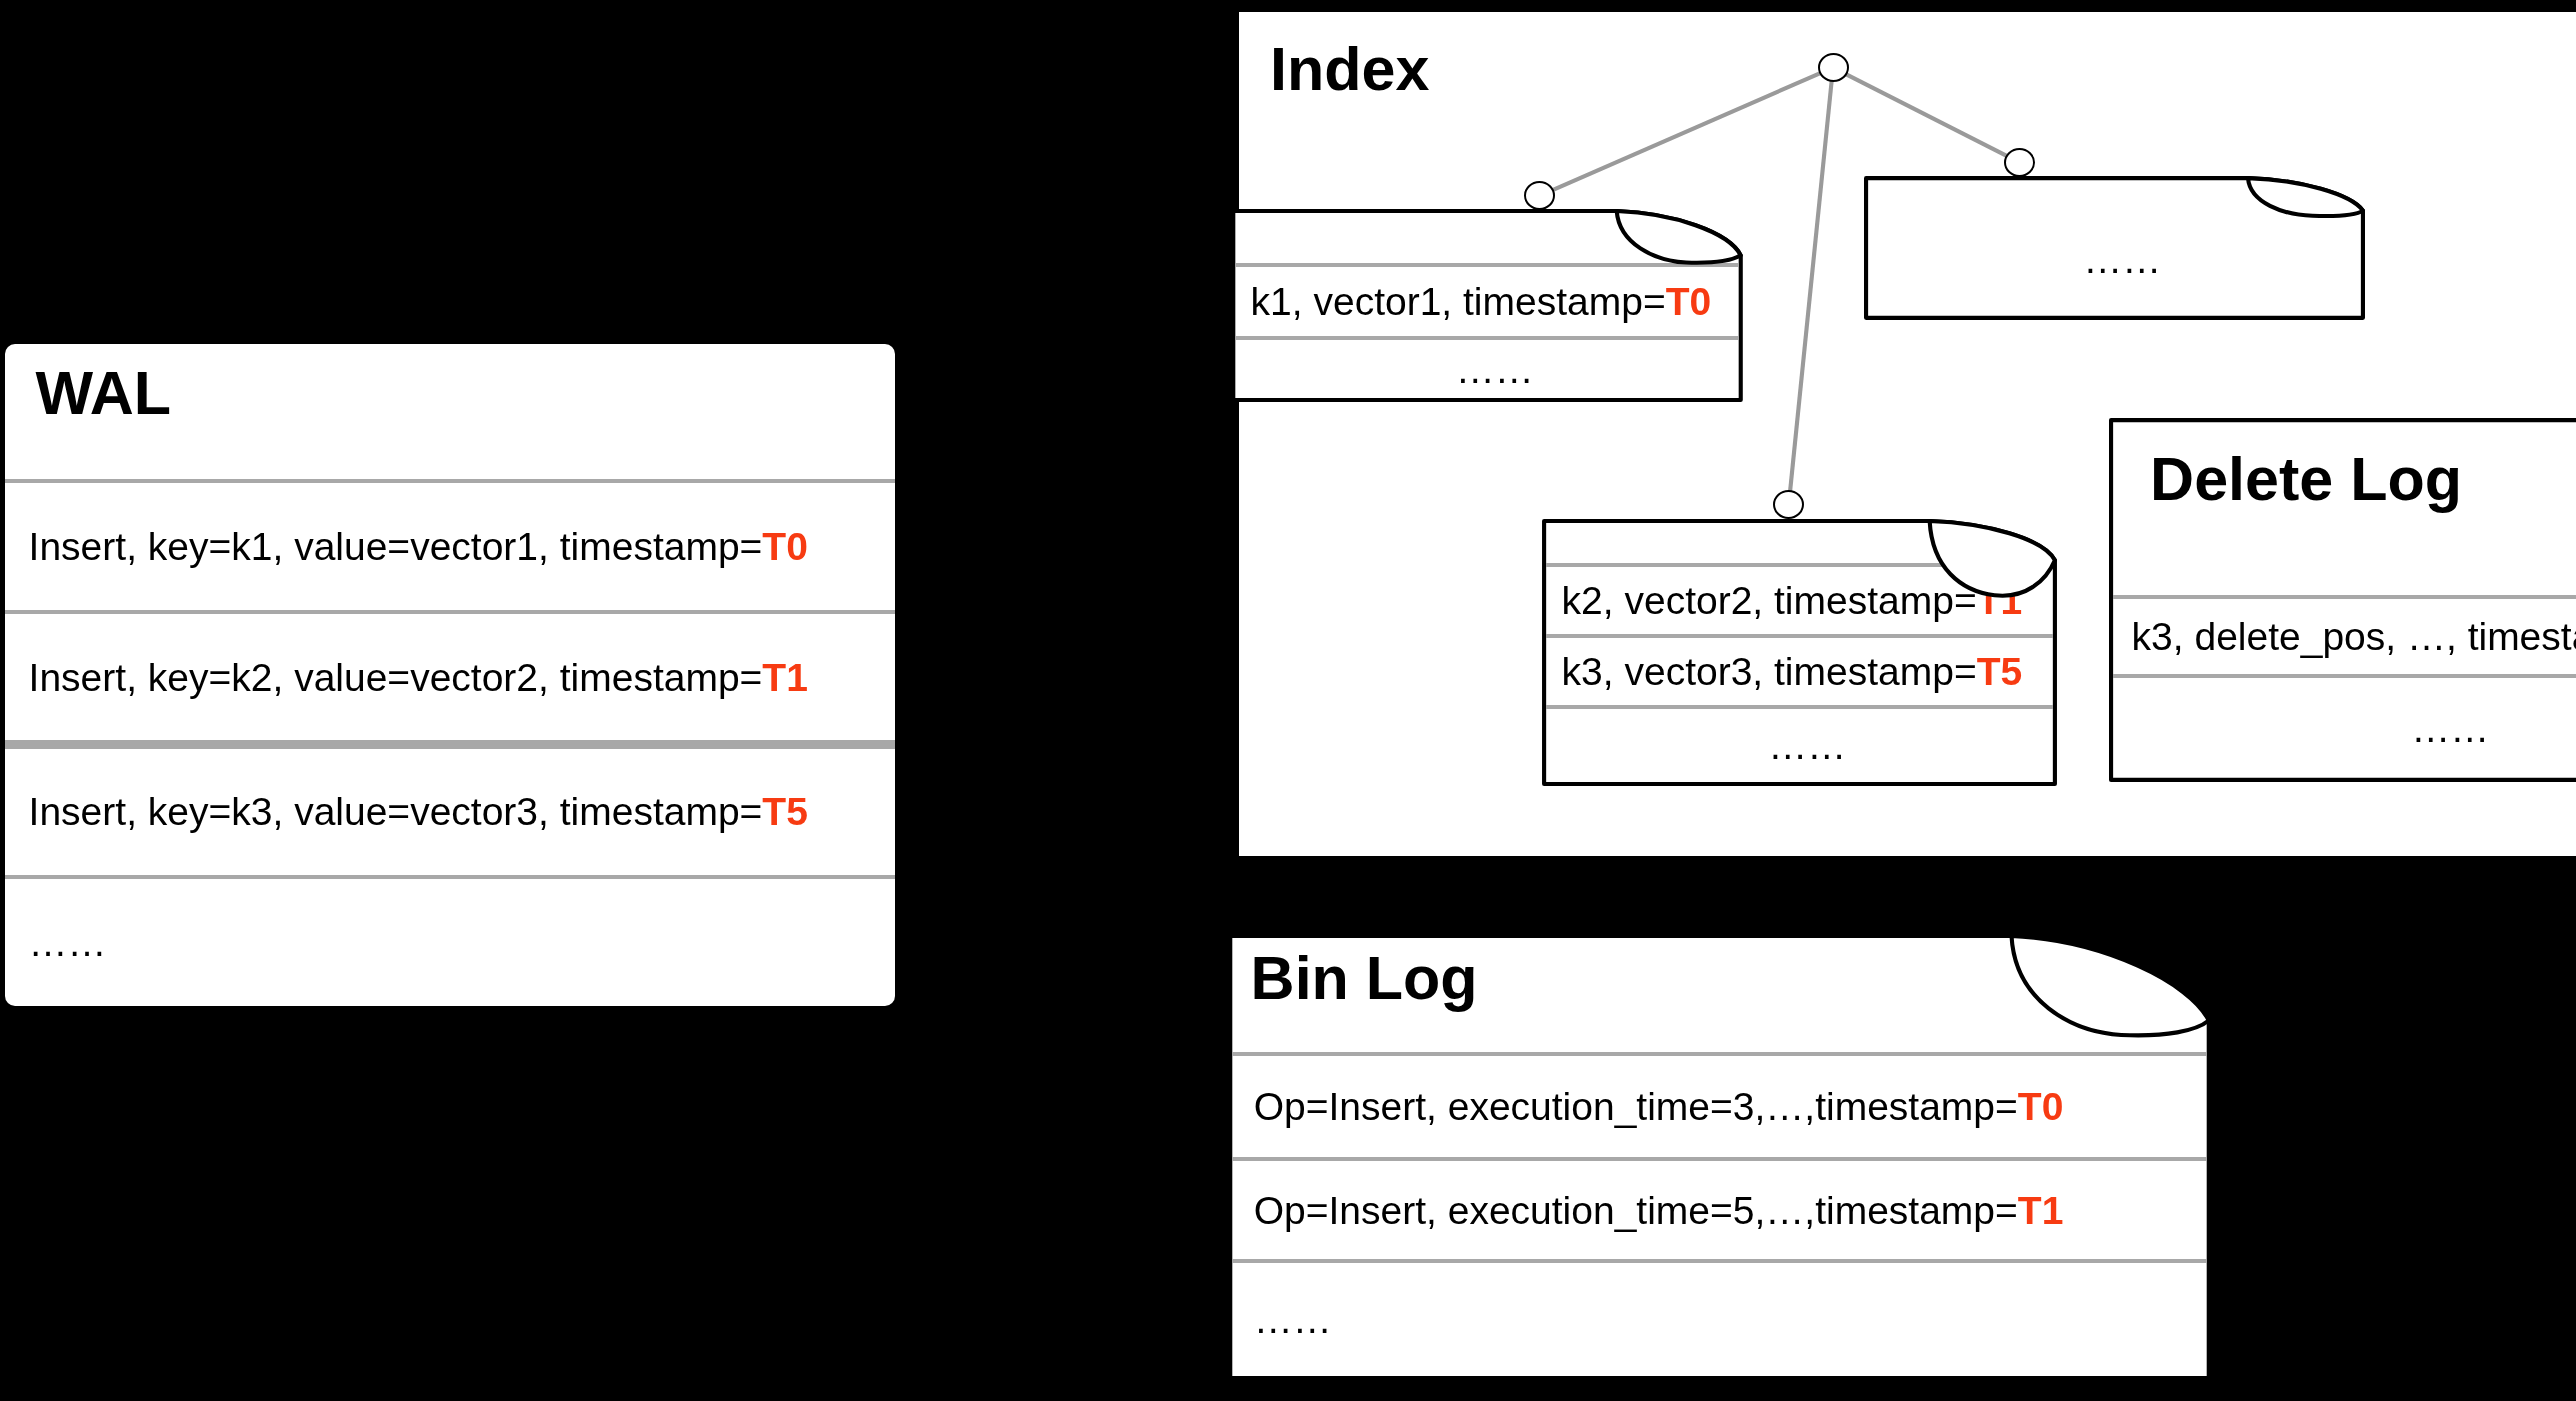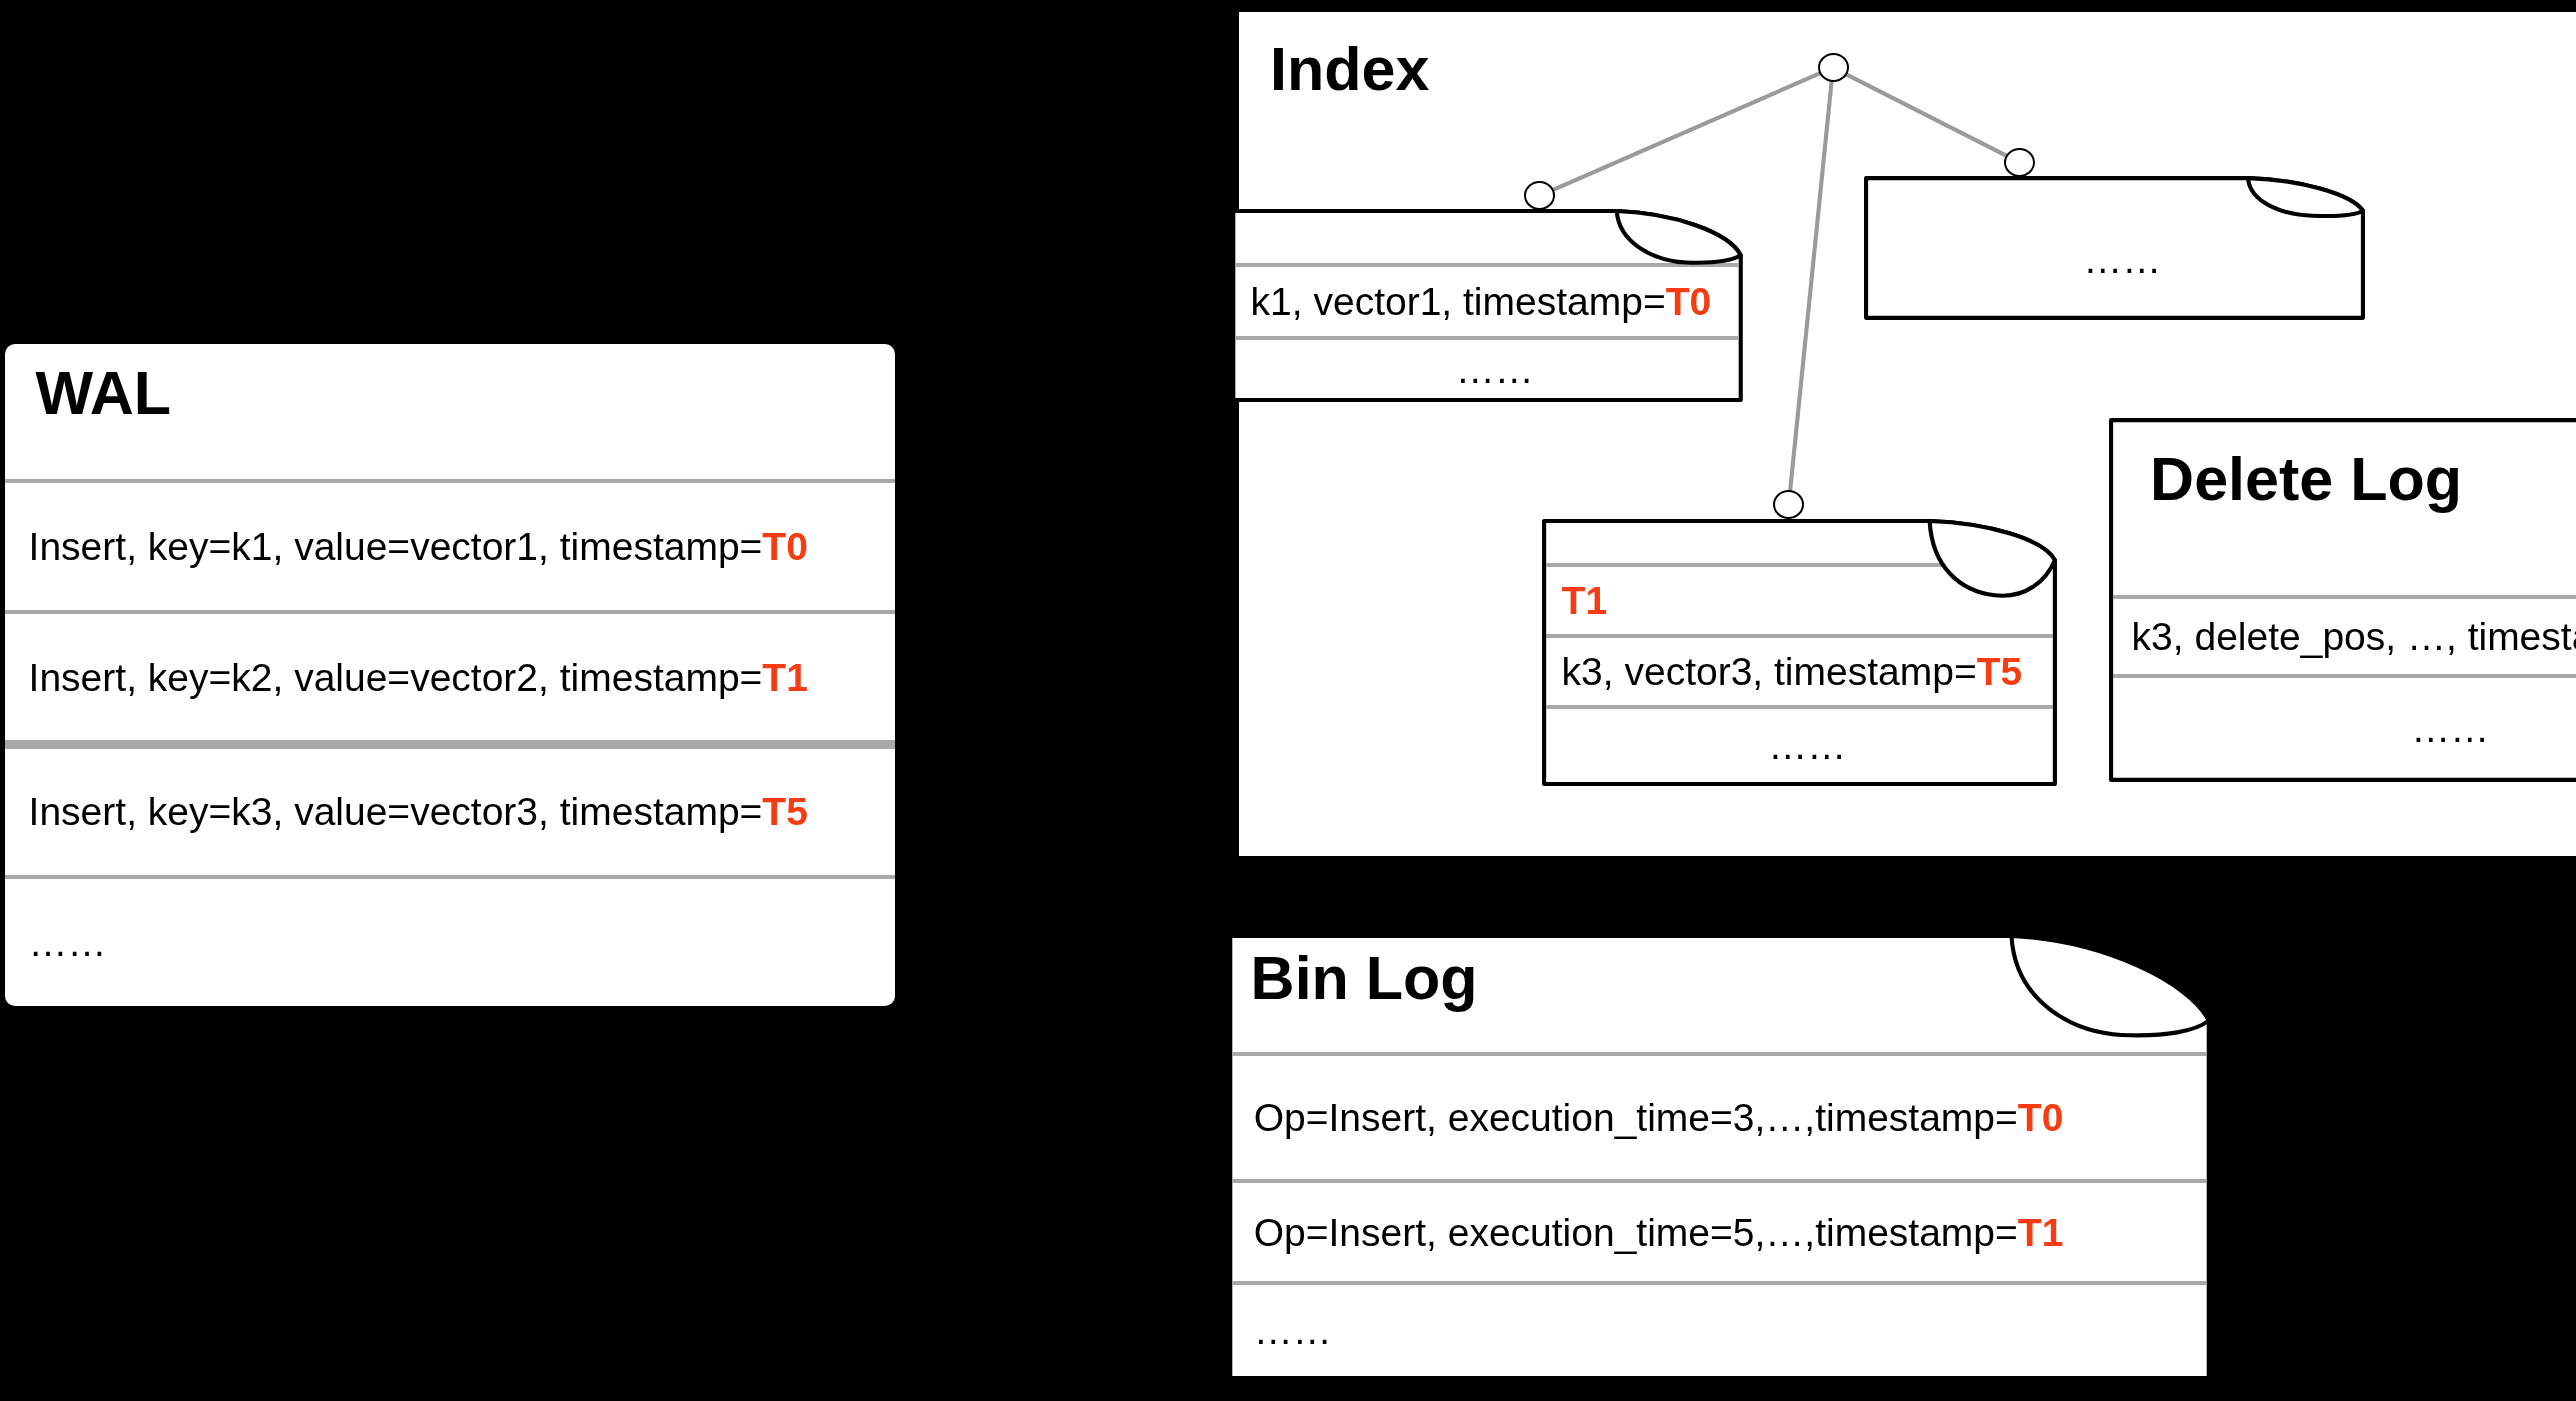--- a/index.html
+++ b/index.html
@@ -62,21 +62,21 @@
   .doc1 .row-main{height:69px;}
   .doc2{left:1864px;top:176px;width:501px;height:144px;}
   .doc3{left:1542px;top:519px;width:515px;height:267px;}
   .doc3 .doc-header{height:40px;}
   .doc3 .row-main{height:67px;}
   .dlog{left:2109px;top:418px;width:667px;height:364px;}
   .dlog .box-title{height:173px;padding:21.6px 0 0 37px;box-sizing:border-box;}
   .dlog .row-main{height:75px;padding-left:18.5px;}
   .blog{left:1228px;top:934px;width:983px;height:446px;}
   .blog .box-title{height:114px;padding:5.2px 0 0 18.5px;box-sizing:border-box;}
-  .blog .row-main{height:123px;padding-left:21.6px;}
+  .blog .row-main{height:101px;padding-left:21.6px;}
   .blog .row-main2{height:98px;padding-left:21.6px;}
   .blog .row-dots{padding-left:21.6px;}
 </style>
 </head>
 <body>
 
 <div class="abs wal">
   <div class="box-title">WAL</div>
   <div class="hr"></div>
   <div class="row">
@@ -150,20 +150,21 @@
 </div>
 
 <div class="doc doc3">
   <svg width="515" height="267" viewBox="0 0 999 518">
     <path class="page" d="M4 4 L752 4 C863 8 972 38 995 80 L995 514 L4 514 Z"></path>
   </svg>
   <div class="doc-body">
     <div class="doc-header"></div>
     <div class="hr"></div>
     <div class="row row-main">
+      <span>k2, vector2, timestamp=</span>
         <span class="red">T1</span>
     </div>
     <div class="hr"></div>
     <div class="row row-main">
       <span>k3, vector3, timestamp=</span>
         <span class="red">T5</span>
     </div>
     <div class="hr"></div>
     <div class="row fill dots-center">
       <span>……</span>

